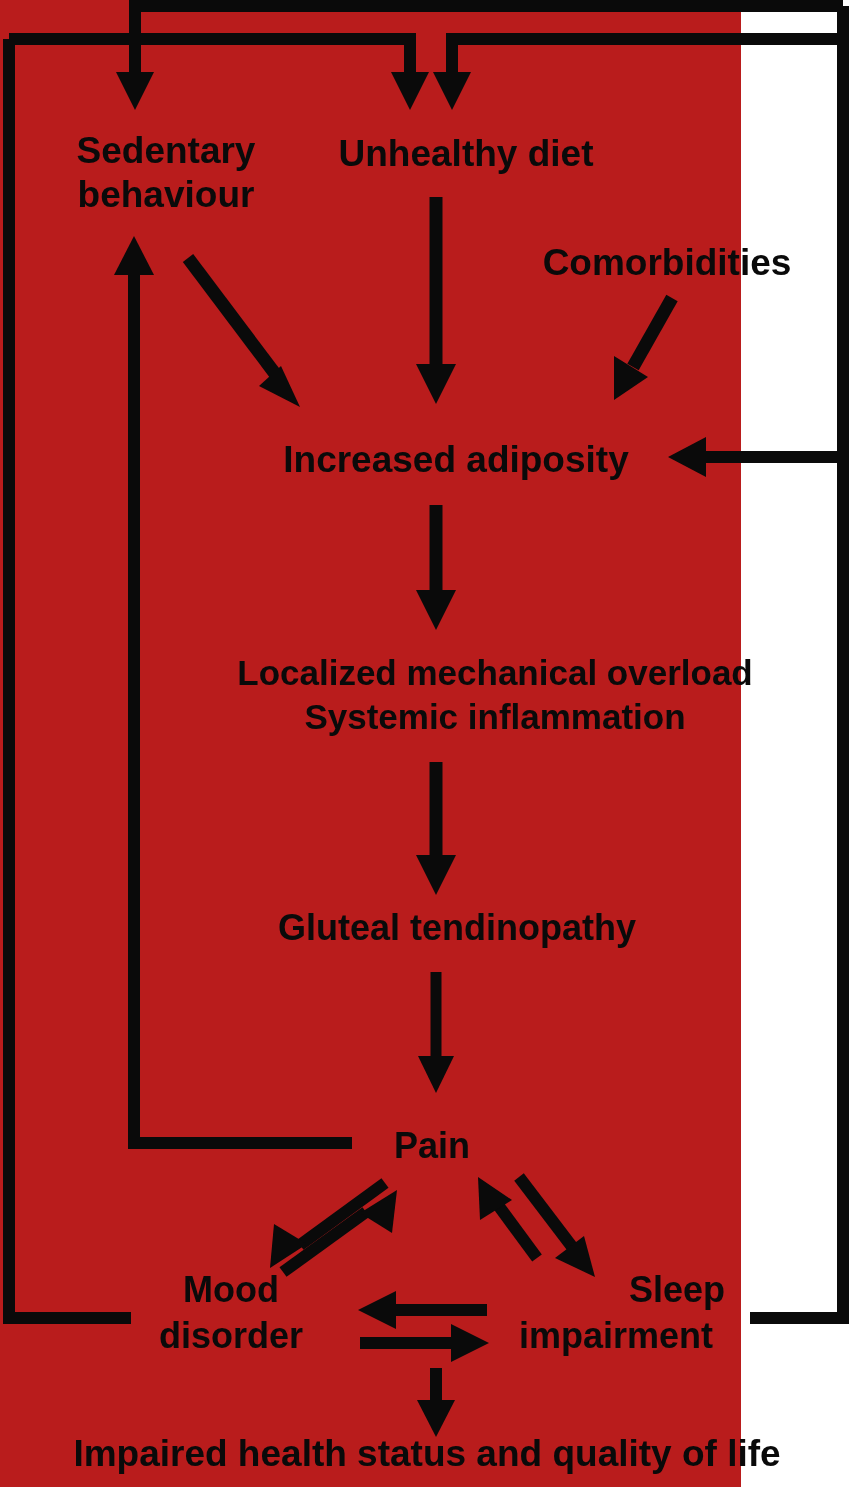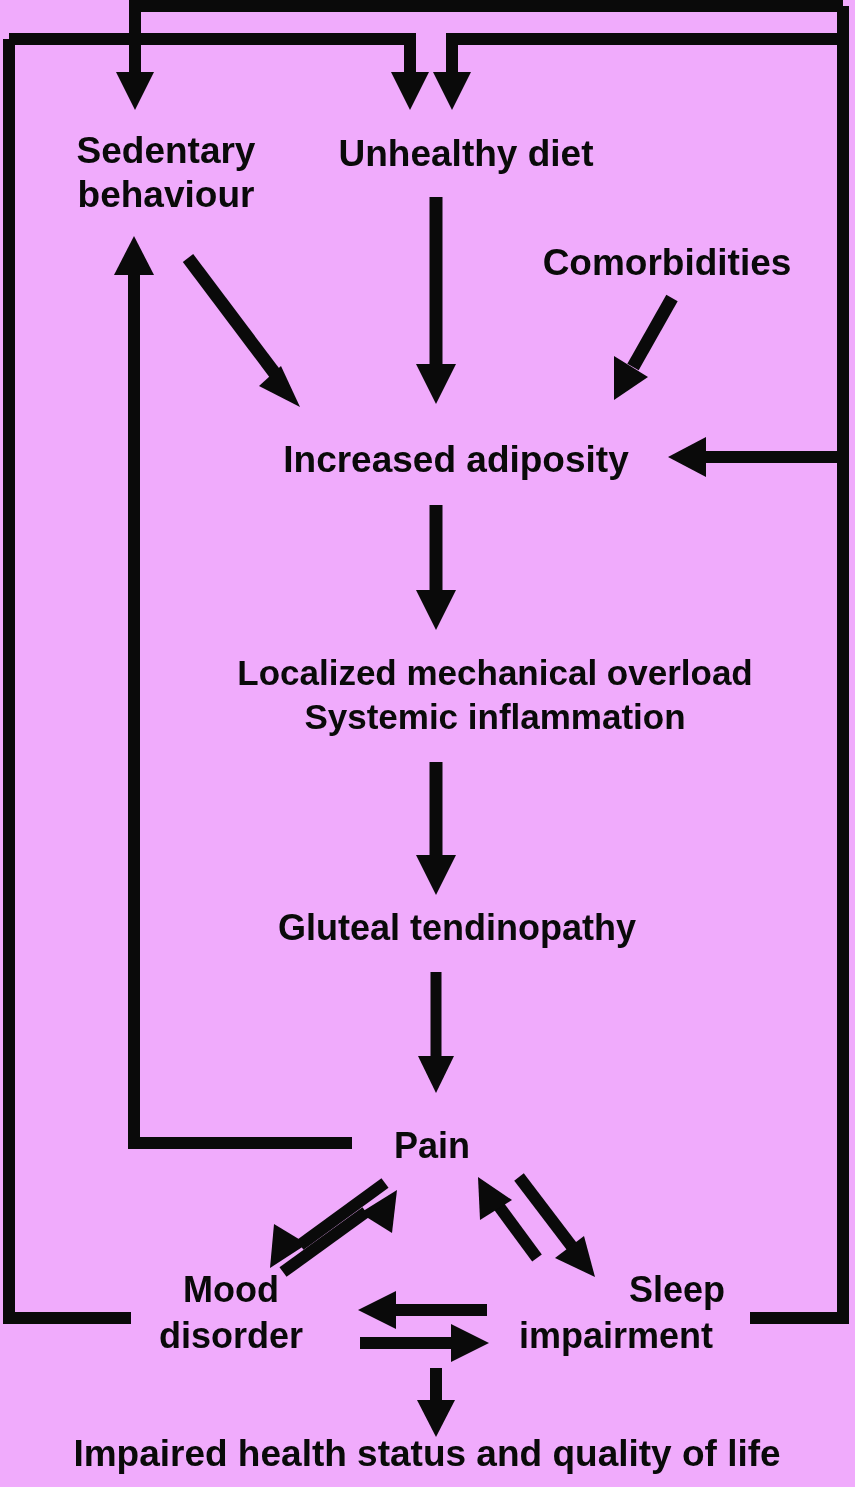--- a/index.html
+++ b/index.html
@@ -8,23 +8,23 @@
     background: #ffffff;
   }
   body {
     width: 855px;
     height: 1487px;
     font-family: "Liberation Sans", sans-serif;
     overflow: hidden;
   }
   #diagram-root {
     position: relative;
-    width: 855px;
+    width: 741px;
     height: 1487px;
-    background: #f0abfc;
+    background: #b91c1c;
   }
   svg.flow {
     position: absolute;
     top: 0;
     left: 0;
     width: 855px;
     height: 1487px;
     display: block;
   }
   .node-label {

